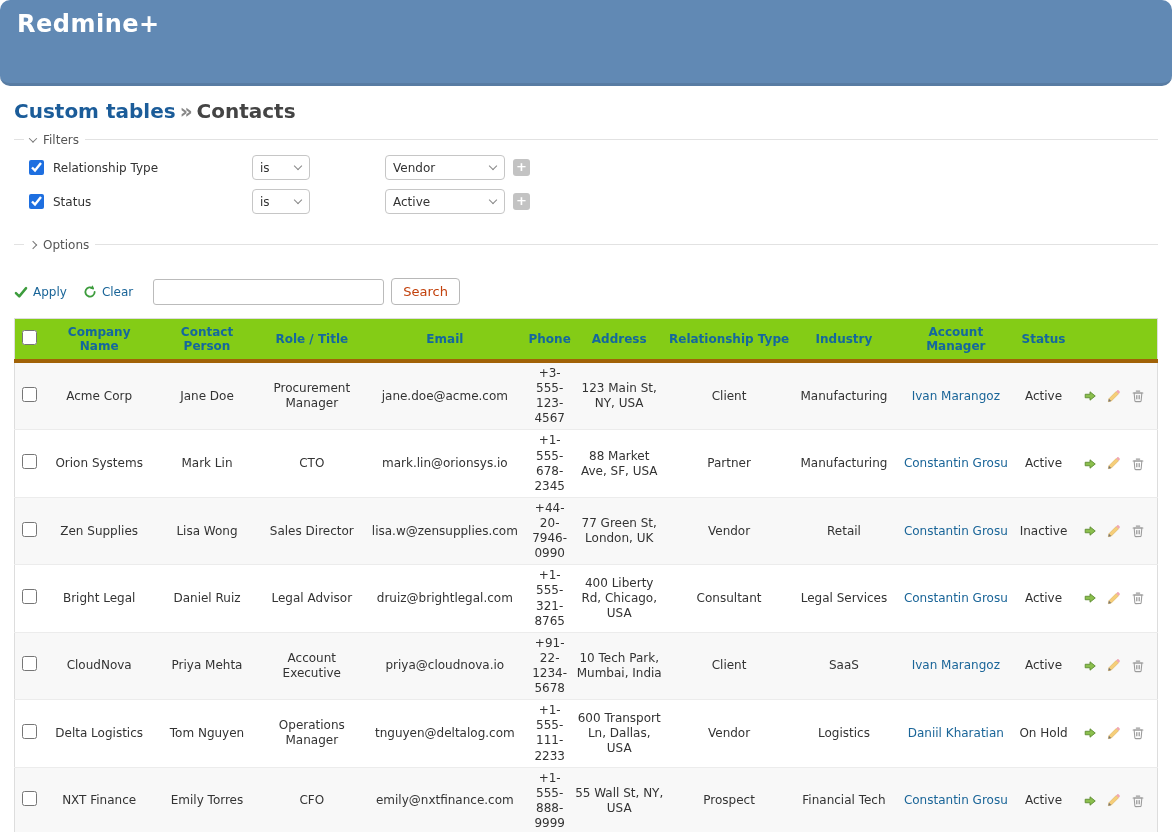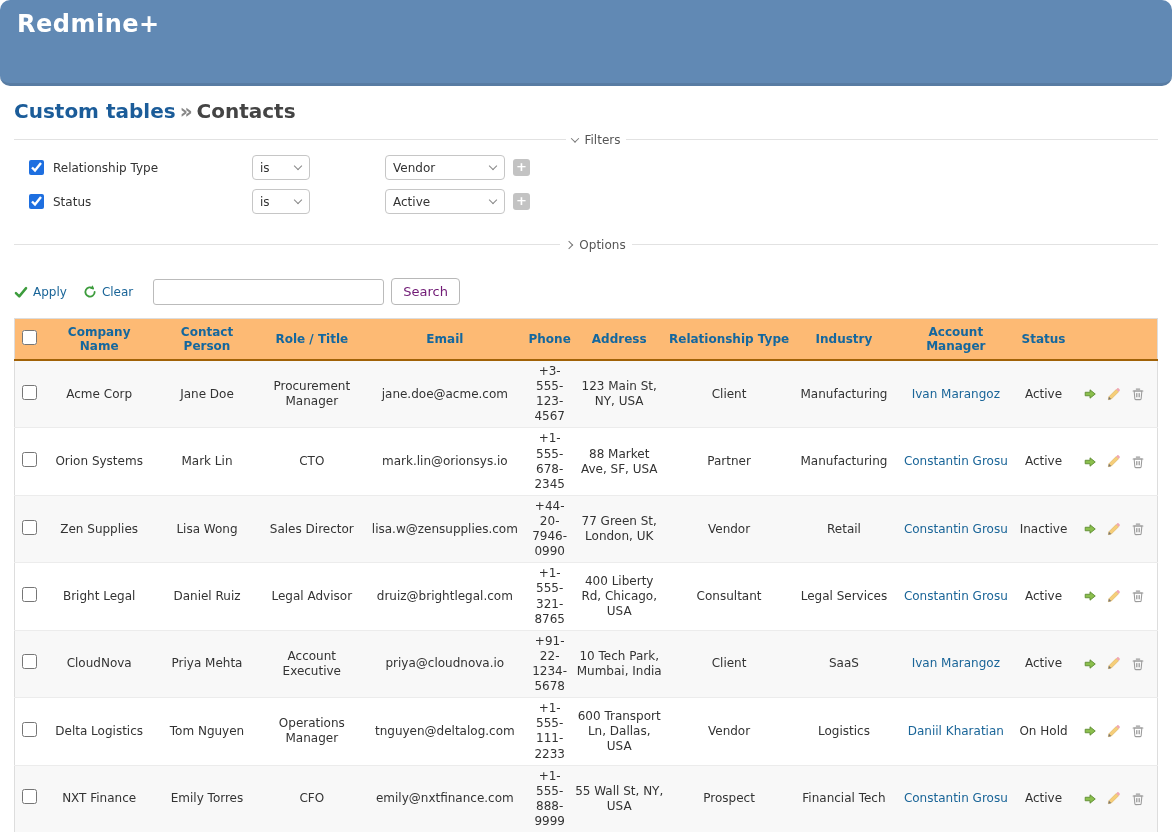--- a/index.html
+++ b/index.html
@@ -16,21 +16,21 @@
   .title-row { display:flex; justify-content:space-between; align-items:flex-end; margin:13px 0 9px; }
   h2 { margin:0; font-size:20px; font-weight:bold; color:#444; }
   h2 a { color:#1b5c99; text-decoration:none; }
   h2 .sep { color:#888; font-weight:bold; padding:0 4px; }
   a { color:#1a6598; text-decoration:none; }
   .toolbar { display:flex; align-items:center; gap:16px; font-size:12px; padding-bottom:4px; }
   .toolbar a { display:inline-flex; align-items:center; gap:4px; color:#1a6598; }
 
   
   fieldset.collapsible { border:none; border-top:1px solid #e2e2e2; margin:0; padding:3px 0 8px; position:relative; }
-  fieldset.collapsible legend { font-size:12px; color:#555; padding:0 6px; margin-left:10px;text-align:center; }
+  fieldset.collapsible legend { font-size:12px; color:#555; padding:0 6px; margin-left:10px; }
   legend .leg-inner { display:inline-flex; align-items:center; gap:7px; cursor:pointer; }
   .chev { width:6px; height:6px; border-right:1.5px solid #777; border-bottom:1.5px solid #777; display:inline-block; }
   .chev.down  { transform:rotate(45deg) translate(-1px,-1px); }
   .chev.right { transform:rotate(-45deg); }
   fieldset.options { padding-bottom:2px; margin-top:6px; }
 
   .filter-row { display:flex; align-items:center; margin:5px 0 9px; }
   .f-check { width:238px; display:flex; align-items:center; gap:9px; padding-left:15px; }
   input[type="checkbox"] { width:15px; height:15px; accent-color:#1e6fe0; margin:0; }
   .f-op { width:133px; }
@@ -46,26 +46,26 @@
   .add-btn { width:17px; height:17px; border-radius:3px; background:#c3c3c3; color:#fff; font-size:13px;
     line-height:15px; text-align:center; display:inline-block; margin-left:8px; cursor:pointer; font-weight:bold; }
   .addfilter { position:absolute; right:0; top:16px; display:flex; align-items:center; gap:8px; }
   .addfilter-label { color:#333; }
 
   
   .apply-row { display:flex; align-items:center; margin:21px 0 13px; }
   .apply-row a { display:inline-flex; align-items:center; gap:5px; color:#1a6598; }
   .apply-row .gap { width:16px; }
   .search-input { width:231px; height:26px; border:1px solid #bbb; border-radius:3px; margin:0 7px 0 20px; padding:0 6px; font-size:12px; font-family:inherit; }
-  .search-btn { height:27px; background:#fff; border:1px solid #b8b8b8; border-radius:4px; padding:0 11px; font-size:13px; color:#701a75; font-family:inherit; cursor:pointer; }
+  .search-btn { height:27px; background:#fff; border:1px solid #b8b8b8; border-radius:4px; padding:0 11px; font-size:13px; color:#c2410c; font-family:inherit; cursor:pointer; }
 
   
   table.list { width:100%; border-collapse:collapse; table-layout:fixed; border:1px solid #ddd; font-size:12px; }
-  table.list thead th { background:#fdba74; color:#14679e; font-weight:bold; text-align:center;
-    padding:6px 2px; border-bottom:2px solid #a16207; height:26px; overflow:hidden; }
+  table.list thead th { background:#84cc16; color:#14679e; font-weight:bold; text-align:center;
+    padding:6px 2px; border-bottom:4px solid #a16207; height:26px; overflow:hidden; }
   table.list tbody td { text-align:center; vertical-align:middle; padding:3px 2px; height:63px;
     line-height:1.26; border-bottom:1px solid #ececec; overflow:hidden; word-wrap:break-word; }
   table.list tbody tr.odd  { background:#f8f8f8; }
   table.list tbody tr.even { background:#fff; }
   table.list a { color:#1a6598; }
   td.actions a { display:inline-block; margin:0 3px; vertical-align:middle; }
   td.cb, th.cb { text-align:center; }
   .icon-svg { display:inline-block; vertical-align:middle; }
 </style>
 </head>

